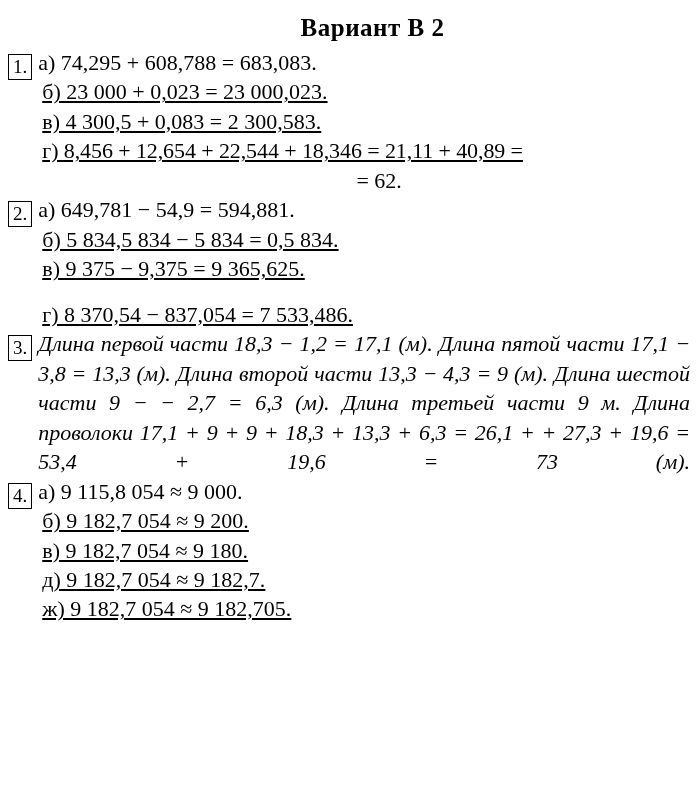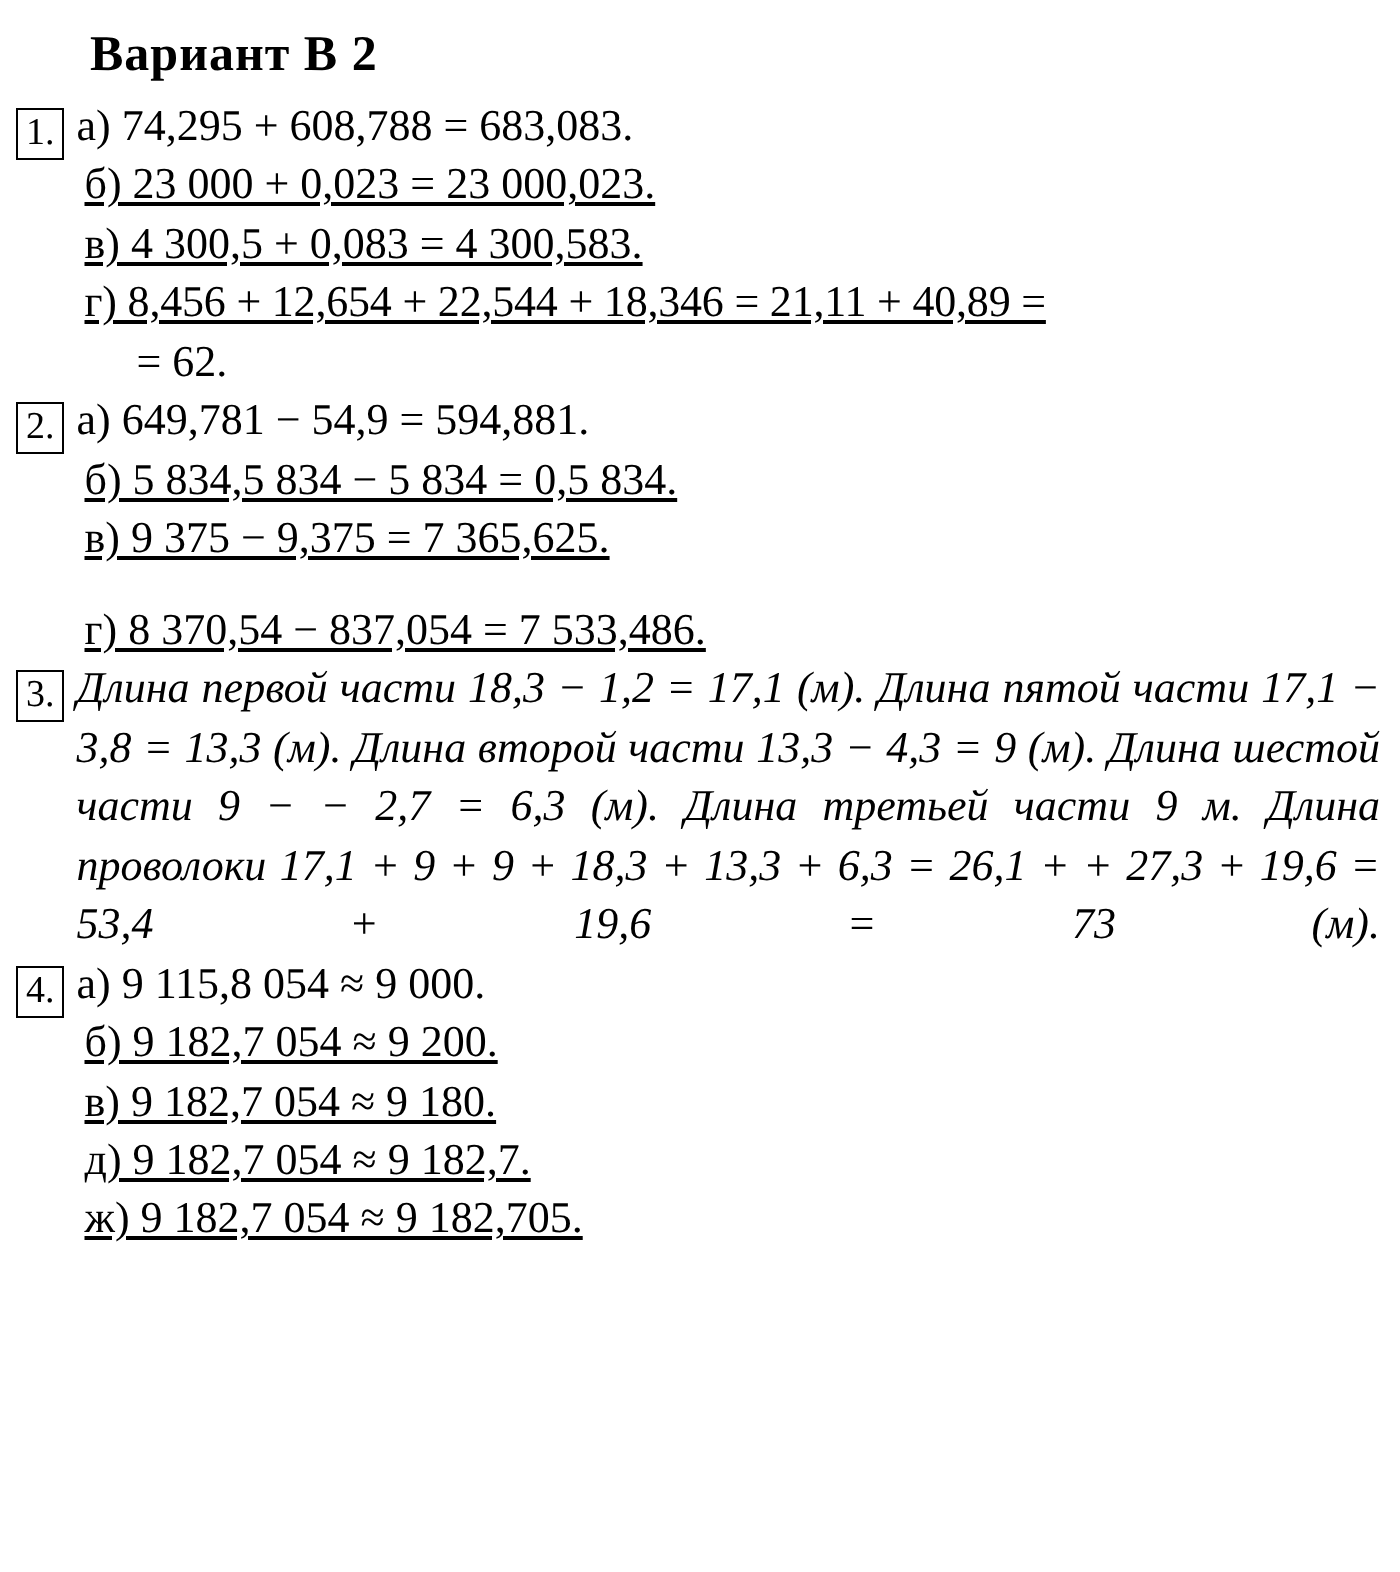--- a/index.html
+++ b/index.html
@@ -15,20 +15,21 @@
     overflow: hidden;
   }
   .page {
     position: relative;
     width: 700px;
     height: 786px;
     padding: 0;
     box-sizing: border-box;
   }
   .title {
+    text-align: center;
     font-family: "Liberation Serif", serif;
     font-weight: bold;
     font-size: 25px;
     letter-spacing: 0.5px;
     margin: 14px 0 6px 0;
     padding-left: 45px;
   }
   .task {
     display: flex;
     align-items: flex-start;
@@ -60,20 +61,21 @@
     text-align: justify;
     text-justify: inter-word;
     font-style: italic;
   }
   .indent {
     padding-left: 4px;
     text-decoration: underline;
   }
   .sub-indent {
     padding-left: 30px;
+    text-align: center;
   }
   .spacer {
     height: 16px;
   }
   .just {
     text-align: justify;
     text-align-last: justify;
   }
   .tight {
     letter-spacing: -0.1px;
@@ -84,32 +86,32 @@
 
 <div class="page">
 
   <div class="title">Вариант В 2</div>
 
   <div class="task">
     <div class="tasknum">1.</div>
     <div class="taskbody">
       <div class="line">а)  74,295 + 608,788 = 683,083.</div>
       <div class="line indent">б)  23 000 + 0,023 = 23 000,023.</div>
-      <div class="line indent">в)  4 300,5 + 0,083 = 4 300,583.</div>
+      <div class="line indent">в)  4 300,5 + 0,083 = 2 300,583.</div>
       <div class="line indent tight">г)  8,456 + 12,654 + 22,544 + 18,346 = 21,11 + 40,89 =</div>
       <div class="line sub-indent">= 62.</div>
     </div>
   </div>
 
   <div class="task">
     <div class="tasknum">2.</div>
     <div class="taskbody">
       <div class="line">а)  649,781 − 54,9 = 594,881.</div>
       <div class="line indent">б)  5 834,5 834 − 5 834 = 0,5 834.</div>
-      <div class="line indent">в)  9 375 − 9,375 = 7 365,625.</div>
+      <div class="line indent">в)  9 375 − 9,375 = 9 365,625.</div>
       <div class="spacer"></div>
       <div class="line indent">г)  8 370,54 − 837,054 = 7 533,486.</div>
     </div>
   </div>
 
   <div class="task">
     <div class="tasknum">3.</div>
     <div class="taskbody">
       <div class="line wrapline just">Длина первой части 18,3 − 1,2 = 17,1 (м). Длина пятой части 17,1 − 3,8 = 13,3 (м). Длина второй части 13,3 − 4,3 = 9 (м). Длина шестой части 9 − − 2,7 = 6,3 (м). Длина третьей части 9 м. Длина проволоки 17,1 + 9 + 9 + 18,3 + 13,3 + 6,3 = 26,1 + + 27,3 + 19,6 = 53,4 + 19,6 = 73 (м).</div>
     </div>

